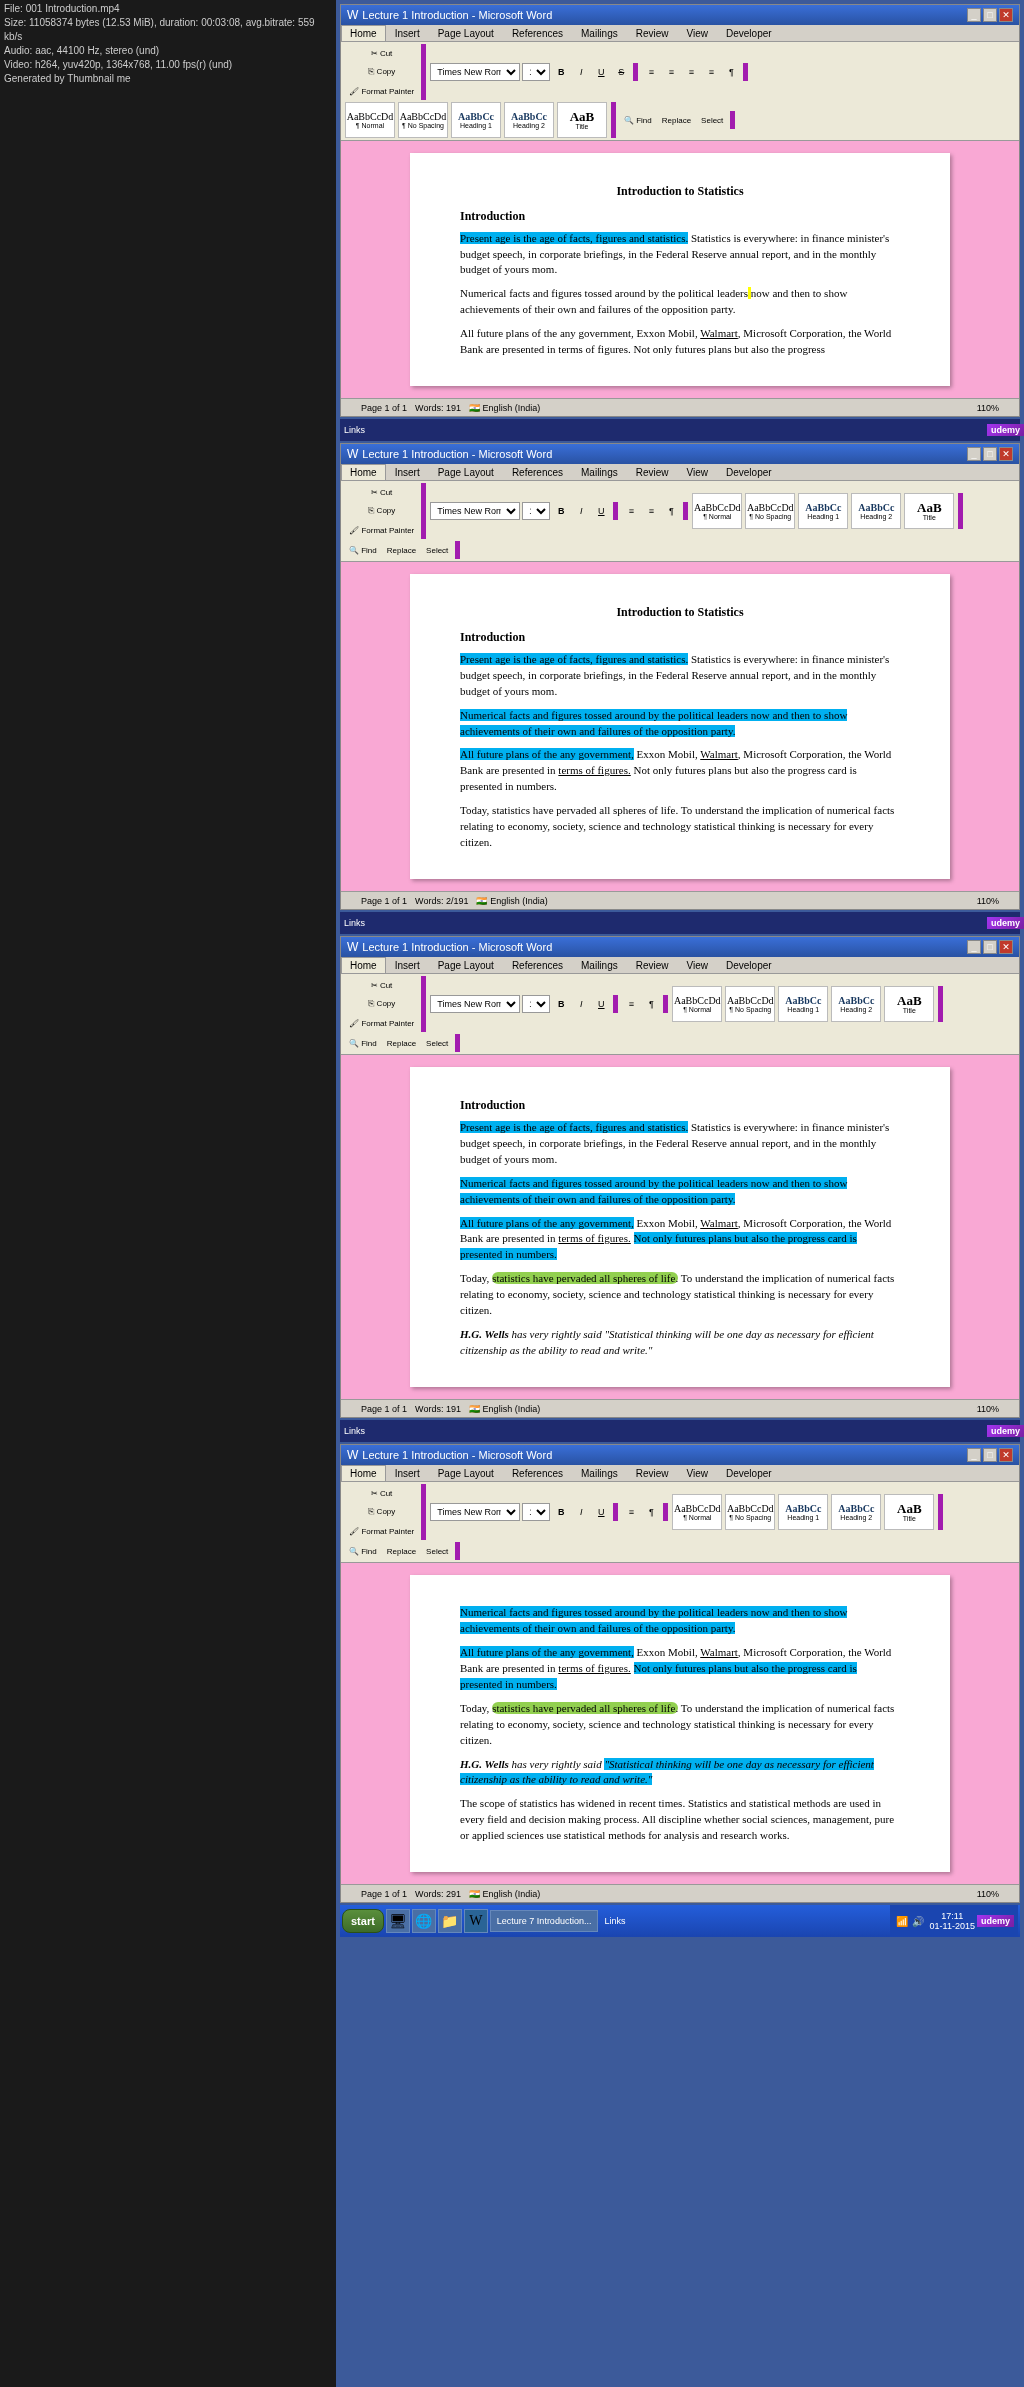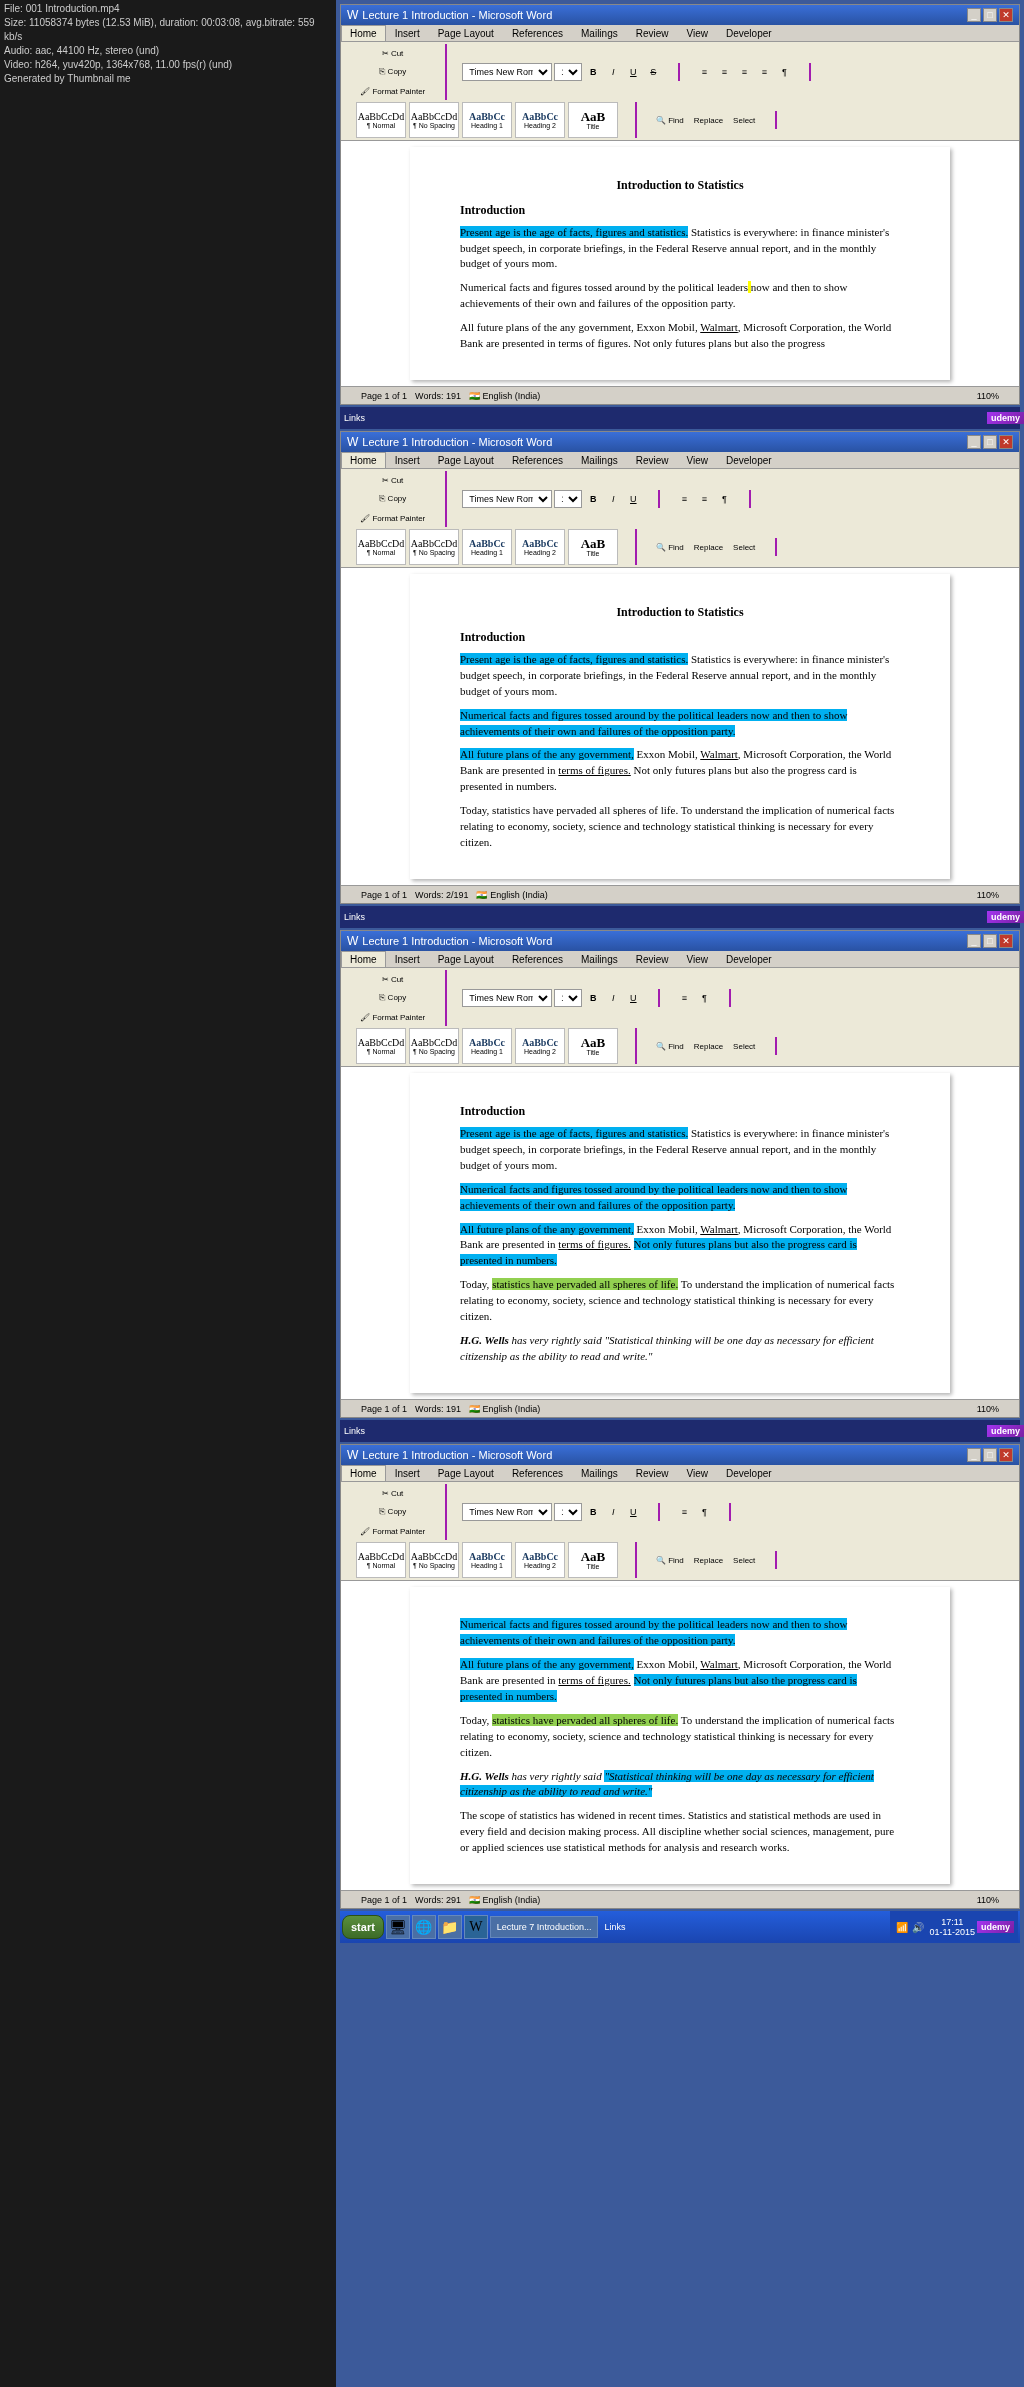--- a/index.html
+++ b/index.html
@@ -96,25 +96,24 @@
       display: flex;
       align-items: center;
       padding: 2px 4px;
       gap: 2px;
       flex-wrap: wrap;
     }
 
     .toolbar-group {
       display: flex;
       align-items: center;
-      border-right: 2px solid #a21caf;
-      padding-right: 16px;
+      border-right: 5px solid #a21caf;
+      padding-right: 3px;
       margin-right: 2px;
       gap: 2px;
-      margin-left: 11px;
     }
 
     .tb-btn {
       background: #ece9d8;
       border: 1px solid transparent;
       font-size: 9px;
       font-family: Arial, sans-serif;
       padding: 1px 3px;
       cursor: pointer;
       min-width: 18px;
@@ -205,20 +204,21 @@
     }
 
     .highlight-yellow {
       background-color: #ffff00;
       color: #000;
     }
 
     .highlight-green {
       background-color: #92d050;
       color: #000;
+      border-radius: 6px;
     }
 
     .underline {
       text-decoration: underline;
     }
 
     
     .status-bar {
       background: #d4d0c8;
       border-top: 1px solid #999;
@@ -375,22 +375,22 @@
       flex: 1;
       position: relative;
     }
 
     
     .heading1-style { font-size: 9px; font-weight: bold; color: #17375E; }
     .heading2-style { font-size: 9px; font-weight: bold; color: #17375E; }
 
     .doc-container {
       position: relative;
-      background: #ffffff;
-      padding: 6px;
+      background: #f9a8d4;
+      padding: 12px;
     }
   </style>
 </head>
 <body>
 
 <div class="full-page">
 
   <div class="file-info-bar">
     <div>File: 001 Introduction.mp4</div>
     <div>Size: 11058374 bytes (12.53 MiB), duration: 00:03:08, avg.bitrate: 559 kb/s</div>

